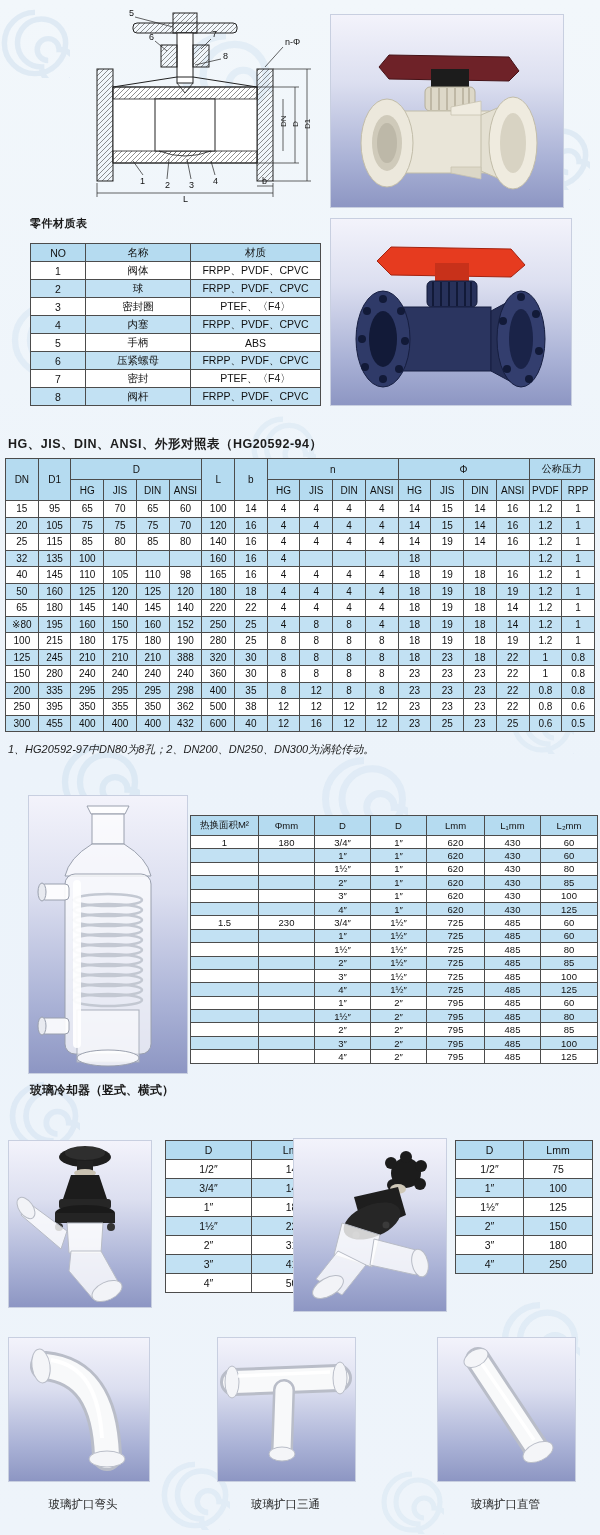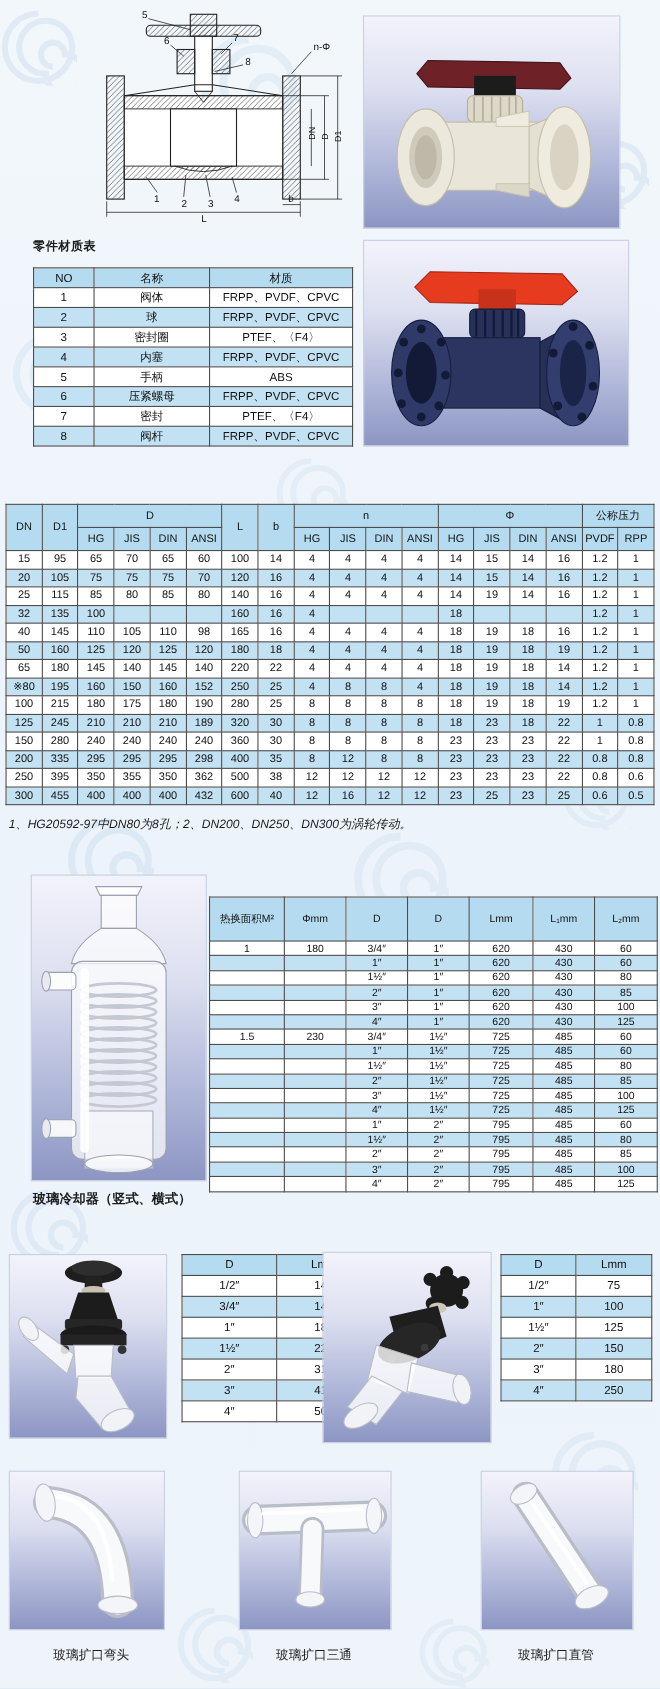--- a/index.html
+++ b/index.html
@@ -21,21 +21,21 @@
   #parts-table{width:290px;}
   #parts-table th,#parts-table td{font-size:10.5px;padding:1.5px 0;height:13px;}
 
   
   #comp-table{width:590px;}
   #comp-table th{font-size:10px;padding:1px 0;height:18px;}
   #comp-table td{font-size:10px;padding:0;height:15.5px;}
 
   
   #cooler-table{width:407px;}
-  #cooler-table th{font-size:9.5px;padding:13px 0;height:13px;}
+  #cooler-table th{font-size:9.5px;padding:3px 0;height:13px;}
   #cooler-table td{font-size:9.5px;padding:0;height:12.4px;}
 
   
   .small-tbl th,.small-tbl td{font-size:10.5px;padding:2px 0;height:14px;}
   #small-table-left{width:172px;}
   #small-table-right{width:137px;}
 
   .photo{border:1px solid #c8cfe0;background:linear-gradient(180deg,#f3f3fb 0%,#dcdff0 35%,#aab2d6 75%,#8d96c3 100%);}
   .caption{font-size:11.5px;color:#1c1c1c;text-align:center;}
 </style>
@@ -281,20 +281,21 @@
           <td>PTEF、〈F4〉</td>
         </tr>
         <tr>
           <td>8</td>
           <td>阀杆</td>
           <td>FRPP、PVDF、CPVC</td>
         </tr>
       </tbody>
   </table>
 
+  <div class="layer section-title" style="left:8px;top:436px;font-size:12.5px;">HG、JIS、DIN、ANSI、外形对照表（HG20592-94）</div>
   <table class="layer tbl" id="comp-table" style="left:5px;top:458px;">
     <thead>
       <tr>
         <th rowspan="2">DN</th>
         <th rowspan="2">D1</th>
         <th colspan="4">D</th>
         <th rowspan="2">L</th>
         <th rowspan="2">b</th>
         <th colspan="4">n</th>
         <th colspan="4">Φ</th>
@@ -497,21 +498,21 @@
           <td>19</td>
           <td>1.2</td>
           <td>1</td>
         </tr>
         <tr>
           <td>125</td>
           <td>245</td>
           <td>210</td>
           <td>210</td>
           <td>210</td>
-          <td>189</td>
+          <td>388</td>
           <td>320</td>
           <td>30</td>
           <td>8</td>
           <td>8</td>
           <td>8</td>
           <td>8</td>
           <td>18</td>
           <td>23</td>
           <td>18</td>
           <td>22</td>

